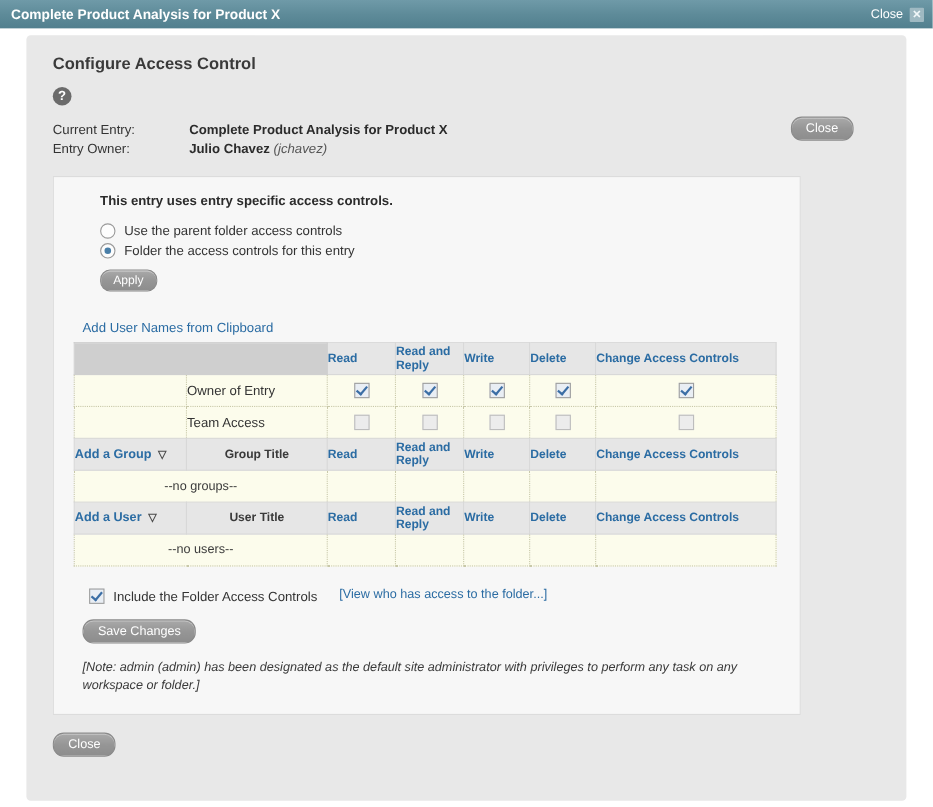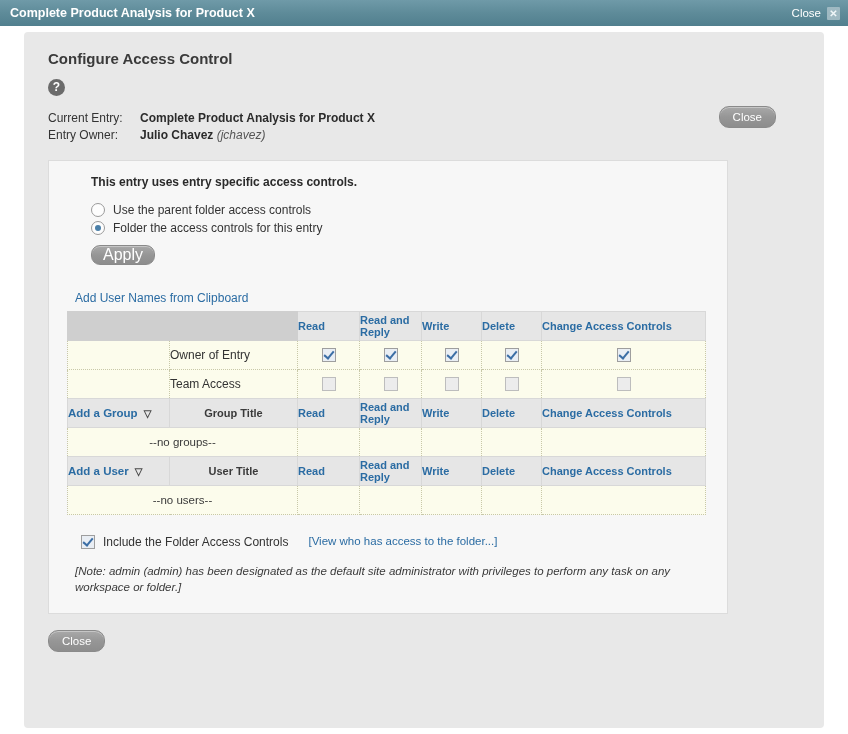--- a/index.html
+++ b/index.html
@@ -91,40 +91,40 @@
     text-align: center;
     line-height: 17px;
     cursor: pointer;
   }
 
   
   .entry-info {
     margin-top: 14px;
     position: relative;
   }
-  .entry-row { display: flex; line-height: 17px; }
+  .entry-row { display: flex; line-height: 17px; gap: 32px; }
   .entry-label { width: 92px; color: #333; font-size: 12px; }
   .entry-value { font-weight: bold; color: #2b2b2b; font-size: 12px; }
   .entry-value .userid { font-weight: normal; font-style: italic; color: #555; }
 
   
   .btn {
     display: inline-block;
     background: linear-gradient(to bottom, #a9a9a9 0%, #969696 50%, #8d8d8d 100%);
     color: #ffffff;
     border: 1px solid #8a8a8a;
     border-radius: 10px;
     padding: 3px 13px;
     font-size: 11.5px;
     cursor: pointer;
     text-align: center;
     line-height: 14px;
     box-shadow: inset 0 1px 0 rgba(255,255,255,.35);
   }
-  .btn.small { padding: 2px 11px; font-size: 16px; border-radius: 9px; }
+  .btn.small { padding: 2px 11px; font-size: 11px; border-radius: 9px; }
 
   .close-top {
     position: absolute;
     right: 24px;
     top: -4px;
   }
 
   
   .content-box {
     margin-top: 16px;
@@ -430,20 +430,23 @@
           </tr>
         </tbody>
       </table>
 
       <div class="folder-row">
         <span class="chk checked"></span>
         <span>Include the Folder Access Controls</span>
         <span class="folder-link">[View who has access to the folder...]</span>
       </div>
 
+      <div class="save-wrap">
+        <span class="btn">Save Changes</span>
+      </div>
 
       <div class="note">[Note: admin (admin) has been designated as the default site administrator with privileges to perform any task on any workspace or folder.]</div>
     </div>
 
     <div class="close-bottom">
       <span class="btn">Close</span>
     </div>
 
   </div>
 </div>

